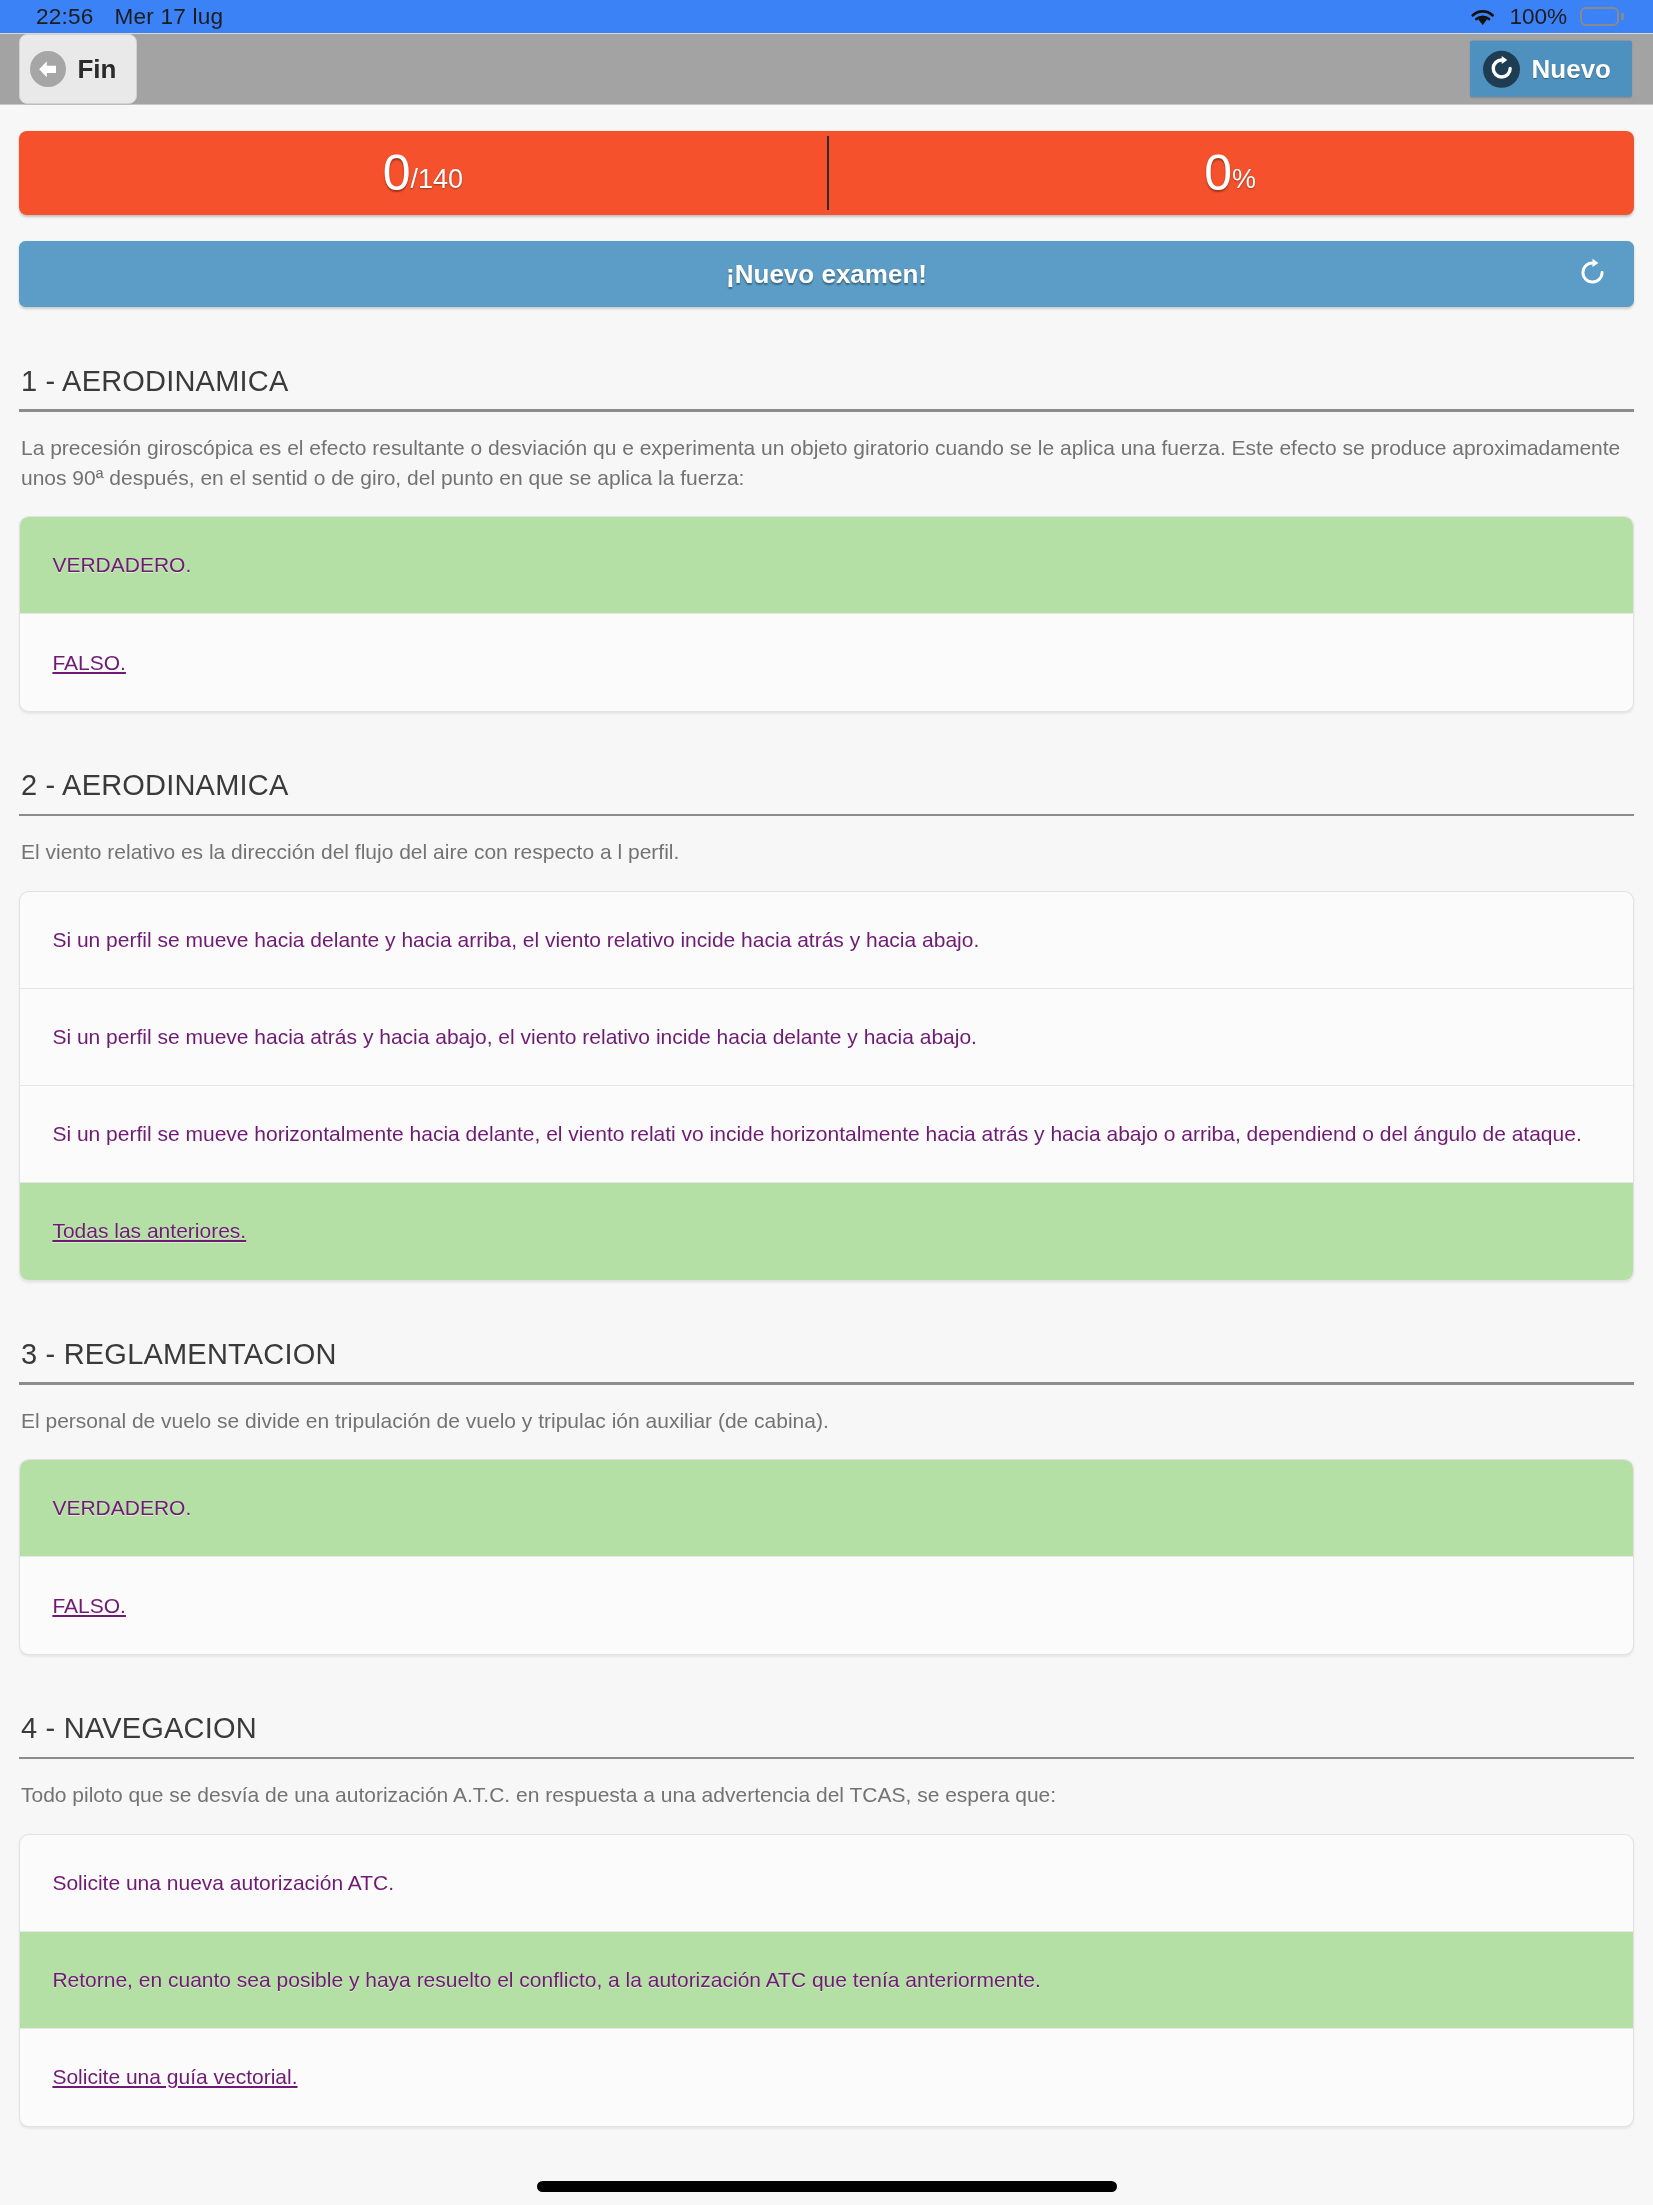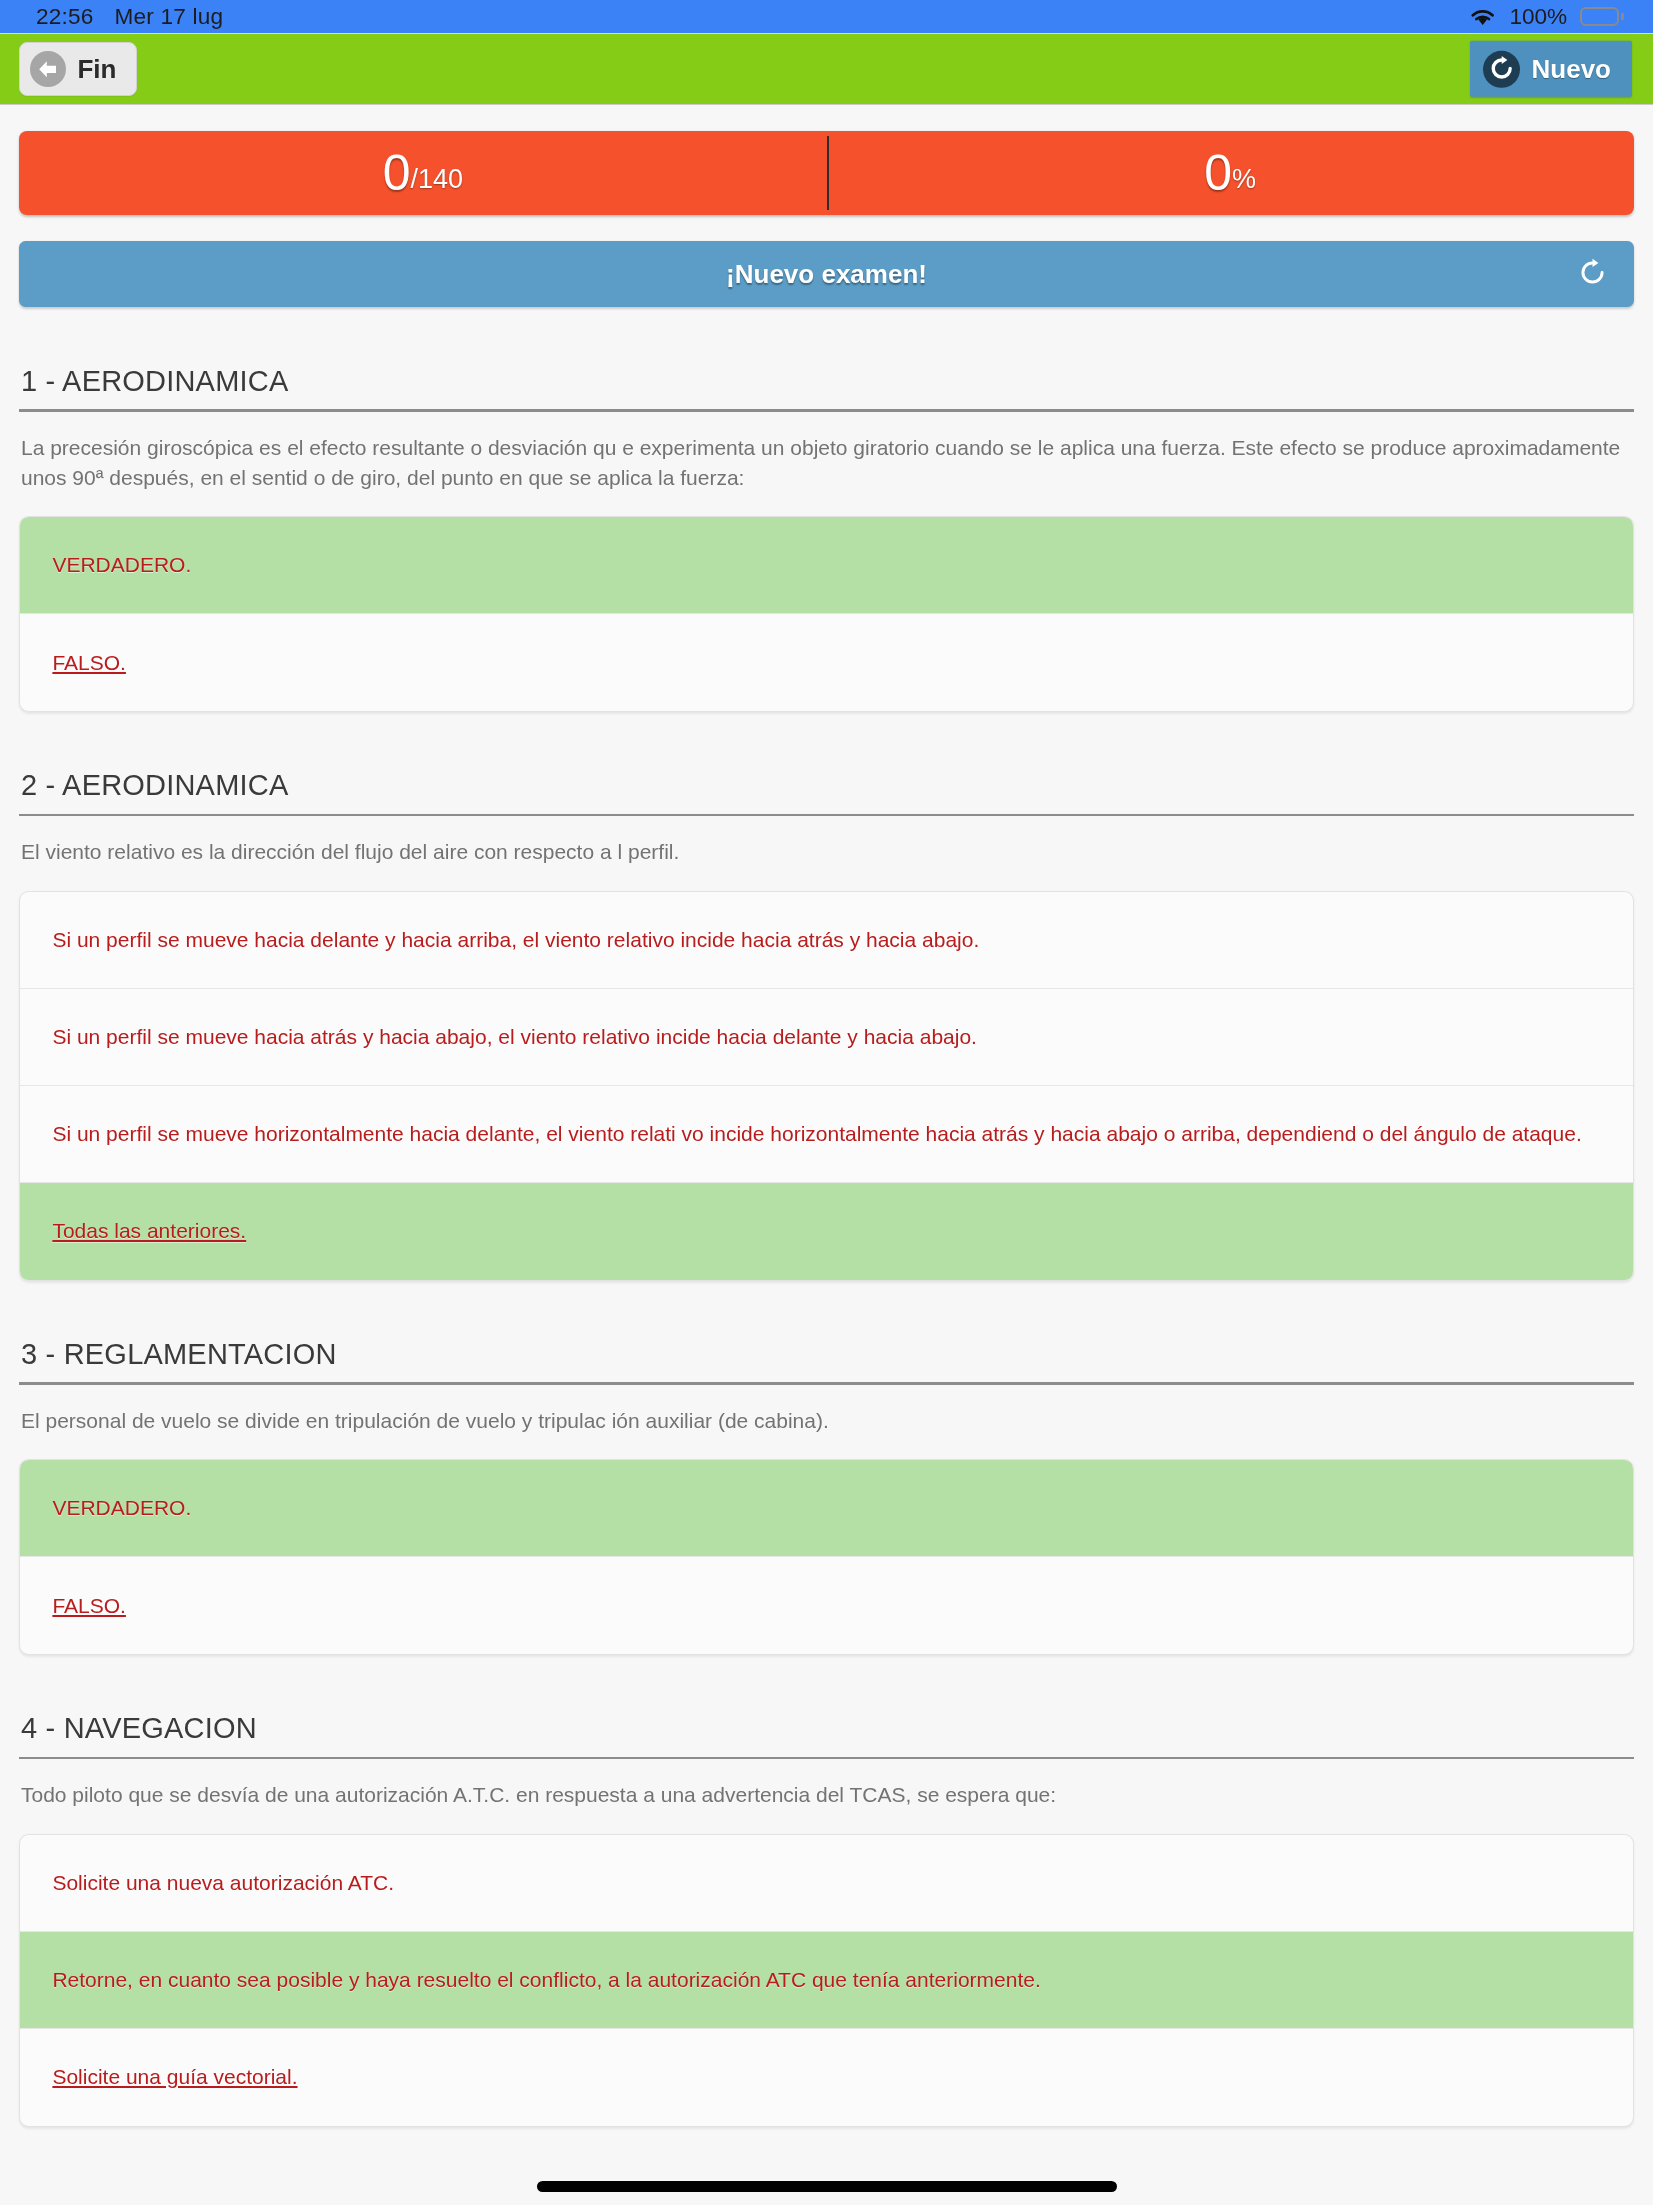--- a/index.html
+++ b/index.html
@@ -36,24 +36,23 @@
   }
   .battery-fill { width: 100%; height: 100%; background: #000; border-radius: 3.2px; }
   .battery-cap {
     width: 3.2px; height: 7.3px; background: #8A8A8E;
     border-radius: 0 1.6px 1.6px 0; margin-left: 1.6px;
   }
 
   
   .nav-bar {
     height: 71px;
-    background: #84cc16;
+    background: #a3a3a3;
     border-bottom: 0.8px solid #C8C8C8;
     display: flex;
-    align-items: center;
     position: relative;
     padding: 0 19.4px;
   }
   .btn-fin {
     display: flex; align-items: center; gap: 11.3px;
     background: #E9E9E9;
     border: 0.8px solid #D2D2D2;
     border-radius: 8px;
     padding: 8px 19.4px 8px 9.7px;
     box-shadow: 0 0.8px 0.8px rgba(0,0,0,.05);
@@ -176,21 +175,21 @@
     border-radius: 9.7px;
     overflow: hidden;
     box-shadow: 0 1.6px 2.4px rgba(0,0,0,.07);
     margin-bottom: 57px;
   }
   .answer {
     min-height: 97px;
     display: flex; align-items: center;
     padding: 6px 32px;
     font-size: 21px;
-    color: #b91c1c;
+    color: #701a75;
     border-bottom: 0.8px solid #E6E6E6;
     cursor: pointer;
   }
   .answer:last-child { border-bottom: none; text-decoration: underline; }
   .answer.correct { background: #B4DFA5; }
   .answer.correct .answer-text { text-shadow: 0 0.8px 0 rgba(255,255,255,.55); }
 
   
   .home-indicator {
     position: absolute;

